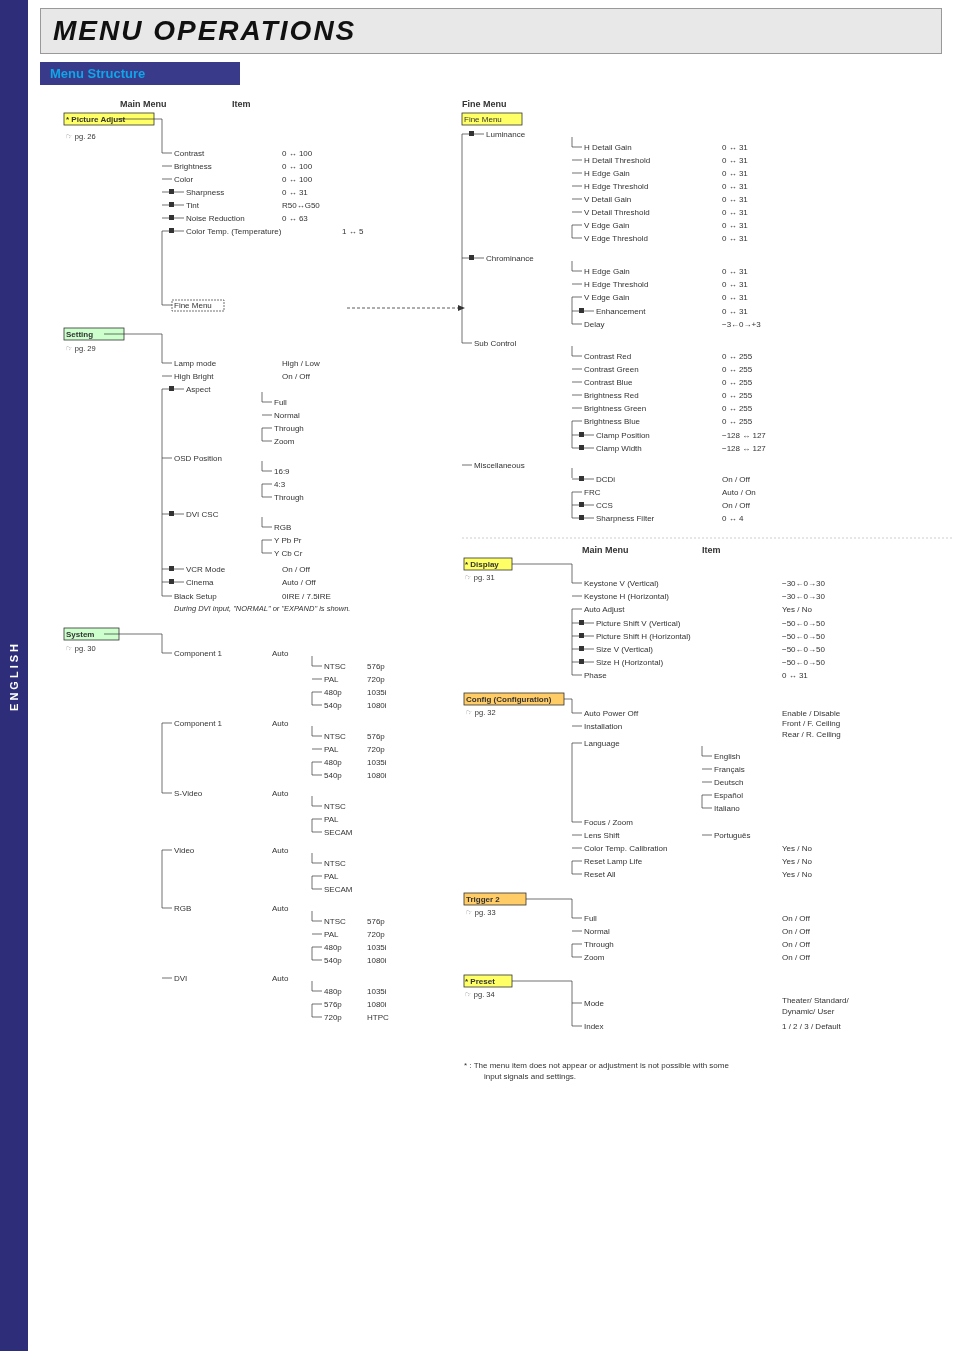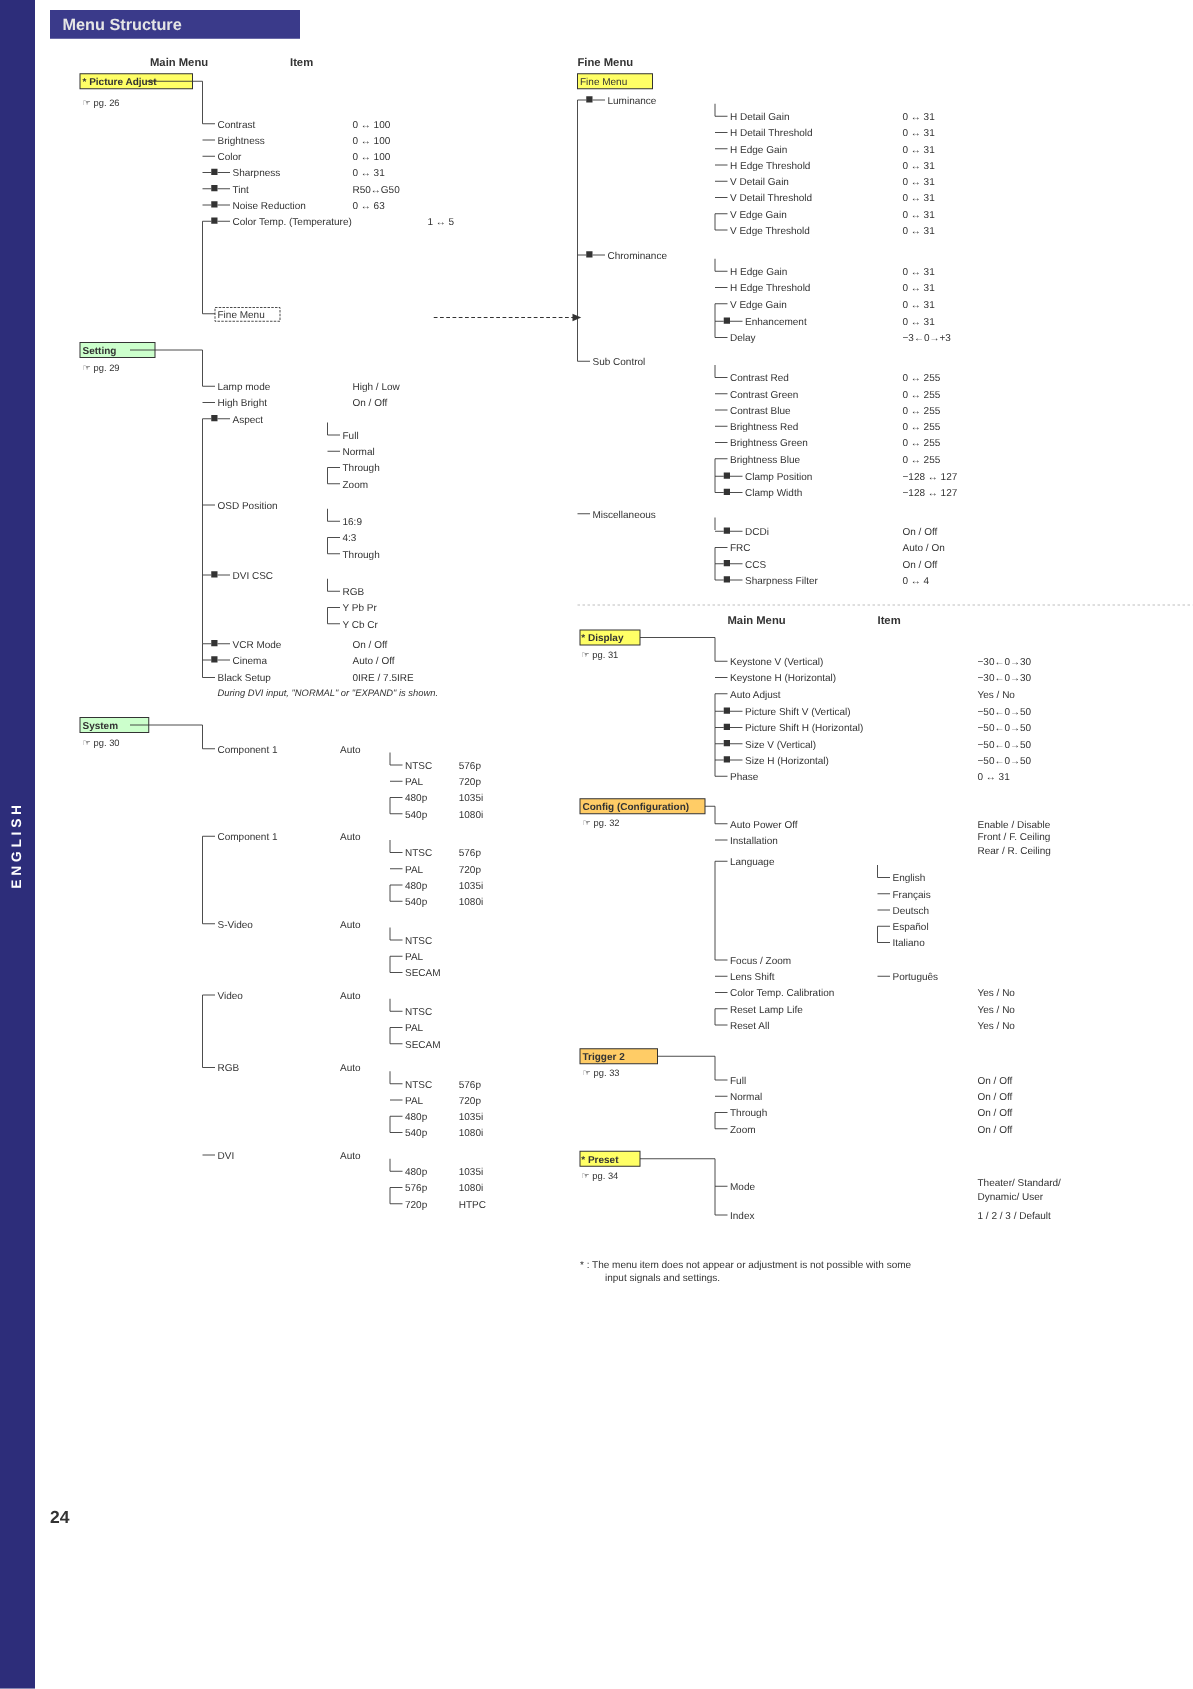--- a/index.html
+++ b/index.html
@@ -51,21 +51,21 @@
       margin-bottom: 8px;
       font-size: 28px;
       font-weight: 900;
       font-style: italic;
       color: #111;
       letter-spacing: 2px;
     }
     
     .section-header {
       background: #3a3a8a;
-      color: #e5e5e5;
+      color: #0ea5e9;
       font-size: 13px;
       font-weight: bold;
       padding: 4px 10px;
       margin-bottom: 8px;
       display: inline-block;
       min-width: 200px;
     }
     
     .diagram-container {
       position: relative;
@@ -87,20 +87,21 @@
 <body>
 
 <div class="page">
 
   <div class="sidebar">
     <span class="sidebar-text">ENGLISH</span>
   </div>
 
   <div class="main-content">
     
+    <div class="page-title">MENU OPERATIONS</div>
 
     
     <div class="section-header">Menu Structure</div>
 
     
     <div class="diagram-container">
       <svg class="diagram-svg" width="910" height="1160" viewBox="0 0 910 1160">
 
         <text x="58" y="14" font-family="Arial" font-size="9" font-weight="bold" fill="#333">Main Menu</text>
         <text x="170" y="14" font-family="Arial" font-size="9" font-weight="bold" fill="#333">Item</text>
@@ -670,15 +671,14 @@
         <text x="522" y="936" font-family="Arial" font-size="8" fill="#333">Index</text>
         <text x="720" y="936" font-family="Arial" font-size="8" fill="#333">1 / 2 / 3 / Default</text>
 
         <text x="402" y="975" font-family="Arial" font-size="8" fill="#333">*  :   The menu item does not appear or adjustment is not possible with some</text>
         <text x="422" y="986" font-family="Arial" font-size="8" fill="#333">input signals and settings.</text>
 
       </svg>
     </div>
 
     
-    <div class="page-number">24</div>
   </div>
 </div>
 
 </body></html>

